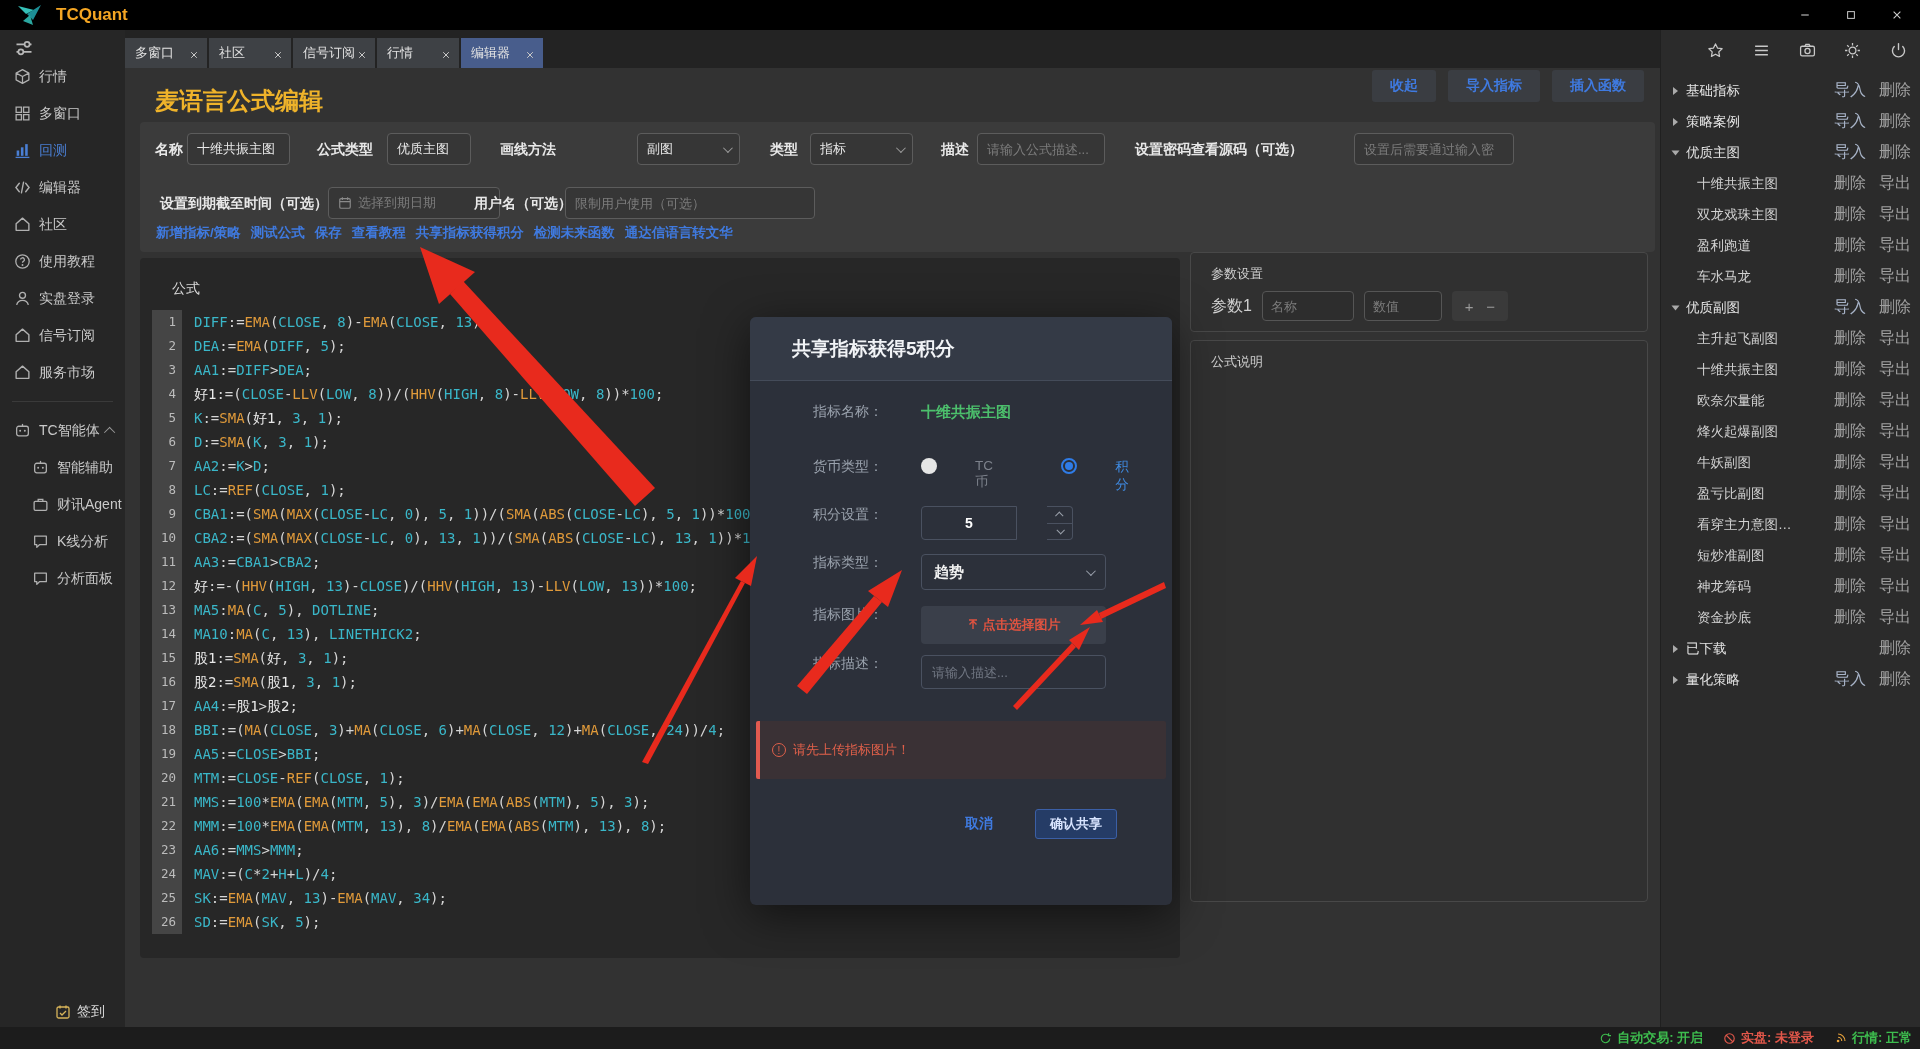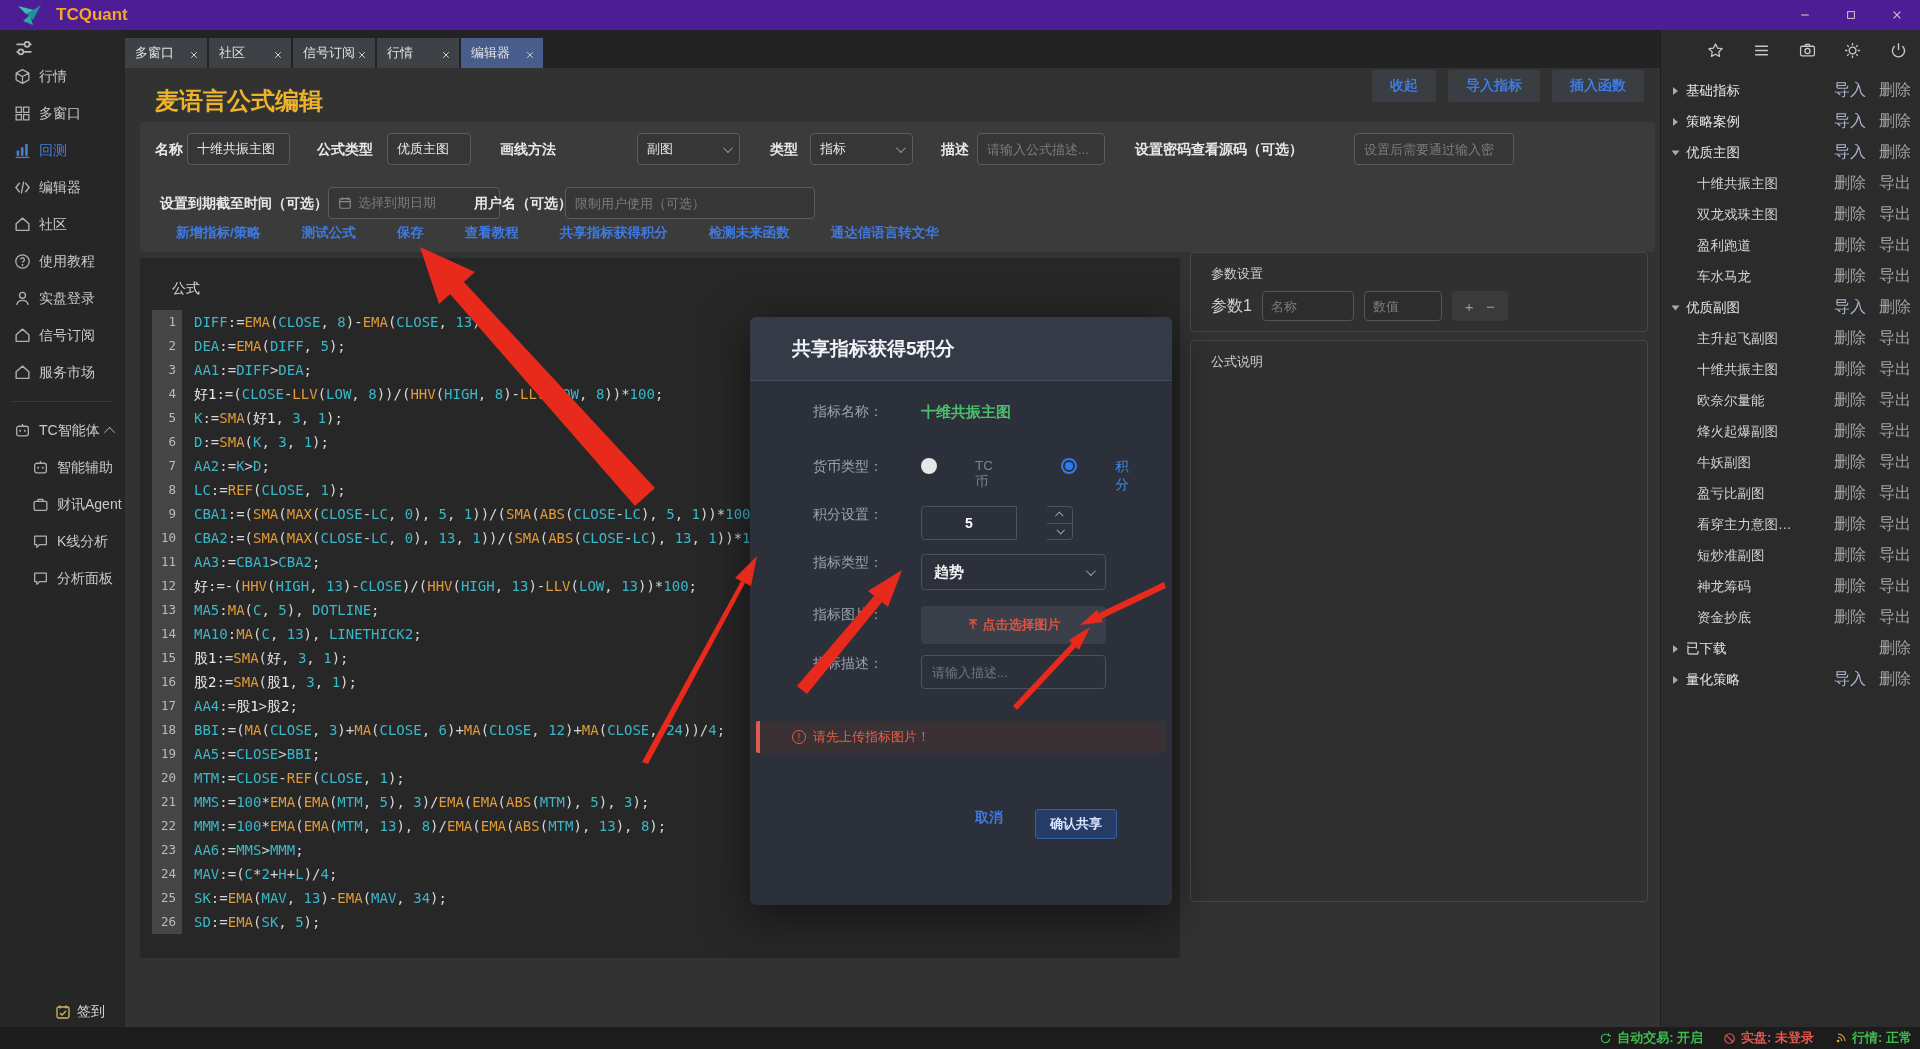--- a/index.html
+++ b/index.html
@@ -1,20 +1,20 @@
 <!DOCTYPE html>
 <html><head>
 <meta charset="utf-8">
 <style>
   * { margin:0; padding:0; box-sizing:border-box; }
   html,body { width:1920px; height:1049px; background:#2f2f2f; font-family:"Liberation Sans",sans-serif; overflow:hidden; }
   #screen { position:relative; width:1920px; height:1049px; background:#2f2f2f; overflow:hidden; }
 
   
-  #titlebar { position:absolute; left:0; top:0; width:1920px; height:30px; background:#4c1d95; display:flex; align-items:center; }
+  #titlebar { position:absolute; left:0; top:0; width:1920px; height:30px; background:#000000; display:flex; align-items:center; }
   #titlebar .logo { margin-left:14px; width:34px; height:24px; }
   #titlebar .appname { margin-left:8px; color:#f5a623; font-weight:bold; font-size:17px; }
   #wincontrols { position:absolute; right:0; top:0; height:30px; display:flex; }
   #wincontrols .wc { width:46px; height:30px; display:flex; align-items:center; justify-content:center; color:#cfcfcf; }
   #wincontrols .wc svg { width:12px; height:12px; }
 
   
   #sidebar { position:absolute; left:0; top:30px; width:125px; height:997px; background:#262626; }
   #sidebar-collapse { position:absolute; left:14px; top:8px; width:20px; height:20px; color:#b8b8b8; }
   #sidebar-nav { position:absolute; left:0; top:28px; width:125px; }
@@ -57,21 +57,21 @@
   
   #form-panel { position:absolute; left:15px; top:54px; width:1515px; height:130px; background:#3b3b3b; border-radius:4px; }
   .flabel { position:absolute; font-size:14px; font-weight:bold; color:#e8e8e8; height:32px; line-height:32px; white-space:nowrap; }
   .fl1 { top:11px; } .fl2 { top:65px; }
   .fin { position:absolute; height:32px; background:#363636; border:1px solid #5c5c5c; border-radius:4px; color:#e8e8e8; font-size:13px; padding:0 9px; font-family:"Liberation Sans",sans-serif; }
   .fin::placeholder { color:#7c7c7c; }
   .fsel { position:absolute; height:32px; background:#363636; border:1px solid #5c5c5c; border-radius:4px; color:#e8e8e8; font-size:13px; display:flex; align-items:center; padding:3px 9px; }
   .fsel .chevd { margin-left:auto; width:7px; height:7px; border-right:1.5px solid #9a9a9a; border-bottom:1.5px solid #9a9a9a; transform:rotate(45deg) translateY(-2px); }
   .withic { display:flex; align-items:center; gap:6px; }
   .calic { width:14px; height:14px; color:#8a8a8a; flex:none; }
-  #form-actions { position:absolute; left:36px; top:102px; display:flex; gap:41px;justify-content:flex-end; }
+  #form-actions { position:absolute; left:16px; top:102px; display:flex; gap:10px;justify-content:flex-end; }
   .alink { color:#3f7ae0; font-size:13.5px; font-weight:600; white-space:nowrap; }
 
   
   #code-panel { position:absolute; left:15px; top:190px; width:1040px; height:700px; background:#272727; border-radius:4px; }
   #code-label { position:absolute; left:32px; top:22px; color:#d8d8d8; font-size:14px; }
   #code-lines { position:absolute; left:12px; top:52px; font-family:"DejaVu Sans Mono",monospace; font-size:14px; }
   .cl { height:24px; line-height:24px; white-space:pre; display:flex; }
   .cl .ln { width:30px; background:#454545; color:#bcbcbc; font-size:12.5px; text-align:right; padding-right:6px; flex:none; }
   .cl .ct { padding-left:12px; color:#d6d6d6; }
   .ct .id { color:#3ab7c9; } .ct .fn { color:#e09a3a; } .ct .cjk { color:#e9e9e9; }
@@ -105,24 +105,24 @@
   #m-stepper .st { flex:1; display:flex; align-items:center; justify-content:center; }
   #m-stepper .st:first-child { border-bottom:1px solid #4a5160; }
   .chevs { width:6px; height:6px; border-right:1.5px solid #9aa0ab; border-bottom:1.5px solid #9aa0ab; }
   .chevs.up { transform:rotate(-135deg) translateY(-1px); }
   .chevs.dn { transform:rotate(45deg) translateY(-1px); }
   #m-type { width:185px; height:36px; border:1px solid #4a5160; border-radius:4px; display:flex; align-items:center; padding:12px 12px; color:#f0f0f0; font-size:15px; font-weight:bold; }
   #m-type .chevd { margin-left:auto; width:7px; height:7px; border-right:1.5px solid #9aa0ab; border-bottom:1.5px solid #9aa0ab; transform:rotate(45deg) translateY(-2px); }
   #m-upload { width:185px; height:38px; background:#3a3f4a; border-radius:4px; display:flex; align-items:center; justify-content:center; gap:4px; color:#df5340; font-size:13px; font-weight:bold; }
   #m-desc { width:185px; height:34px; background:#2c303a; border:1px solid #4a5160; border-radius:4px; color:#e8e8e8; font-size:13px; padding:0 10px; font-family:"Liberation Sans",sans-serif; }
   #m-desc::placeholder { color:#707682; }
-  #m-warning { position:absolute; left:6px; right:6px; top:404px; height:32px; background:#3a3135; border-left:4px solid #e05a50; border-radius:2px; display:flex; align-items:center; padding-left:32px; color:#e0604a; font-size:13px; gap:7px; }
+  #m-warning { position:absolute; left:6px; right:6px; top:404px; height:58px; background:#3a3135; border-left:4px solid #e05a50; border-radius:2px; display:flex; align-items:center; padding-left:12px; color:#e0604a; font-size:13px; gap:7px; }
   #m-warning .wic { width:14px; height:14px; border:1.5px solid #e0604a; border-radius:50%; font-size:10px; line-height:13px; text-align:center; flex:none; }
   #m-warning .wic::before { content:"!"; }
-  #m-footer { position:absolute; left:0; right:55px; top:492px; height:30px; display:flex; justify-content:flex-end; gap:32px; }
+  #m-footer { position:absolute; left:0; right:55px; top:492px; height:30px; display:flex; align-items:center; justify-content:flex-end; gap:42px; }
   #m-cancel { color:#3f7ae0; font-size:14px; font-weight:bold; }
   #m-confirm { height:30px; padding:0 14px; background:#253c66; border:1px solid #3b5fa6; border-radius:3px; color:#d9e5ff; font-size:13px; font-weight:bold; display:flex; align-items:center; }
 
   
   #statusbar { position:absolute; left:0; top:1027px; width:1920px; height:22px; background:#1c1c1c; display:flex; align-items:center; justify-content:flex-end; gap:20px; padding-right:8px; }
   .st-item { display:flex; align-items:center; gap:5px; font-size:13px; font-weight:bold; }
   .st-item .ic { width:13px; height:13px; }
 
   
   #arrows { position:absolute; left:0; top:0; width:1920px; height:1049px; z-index:20; pointer-events:none; }

